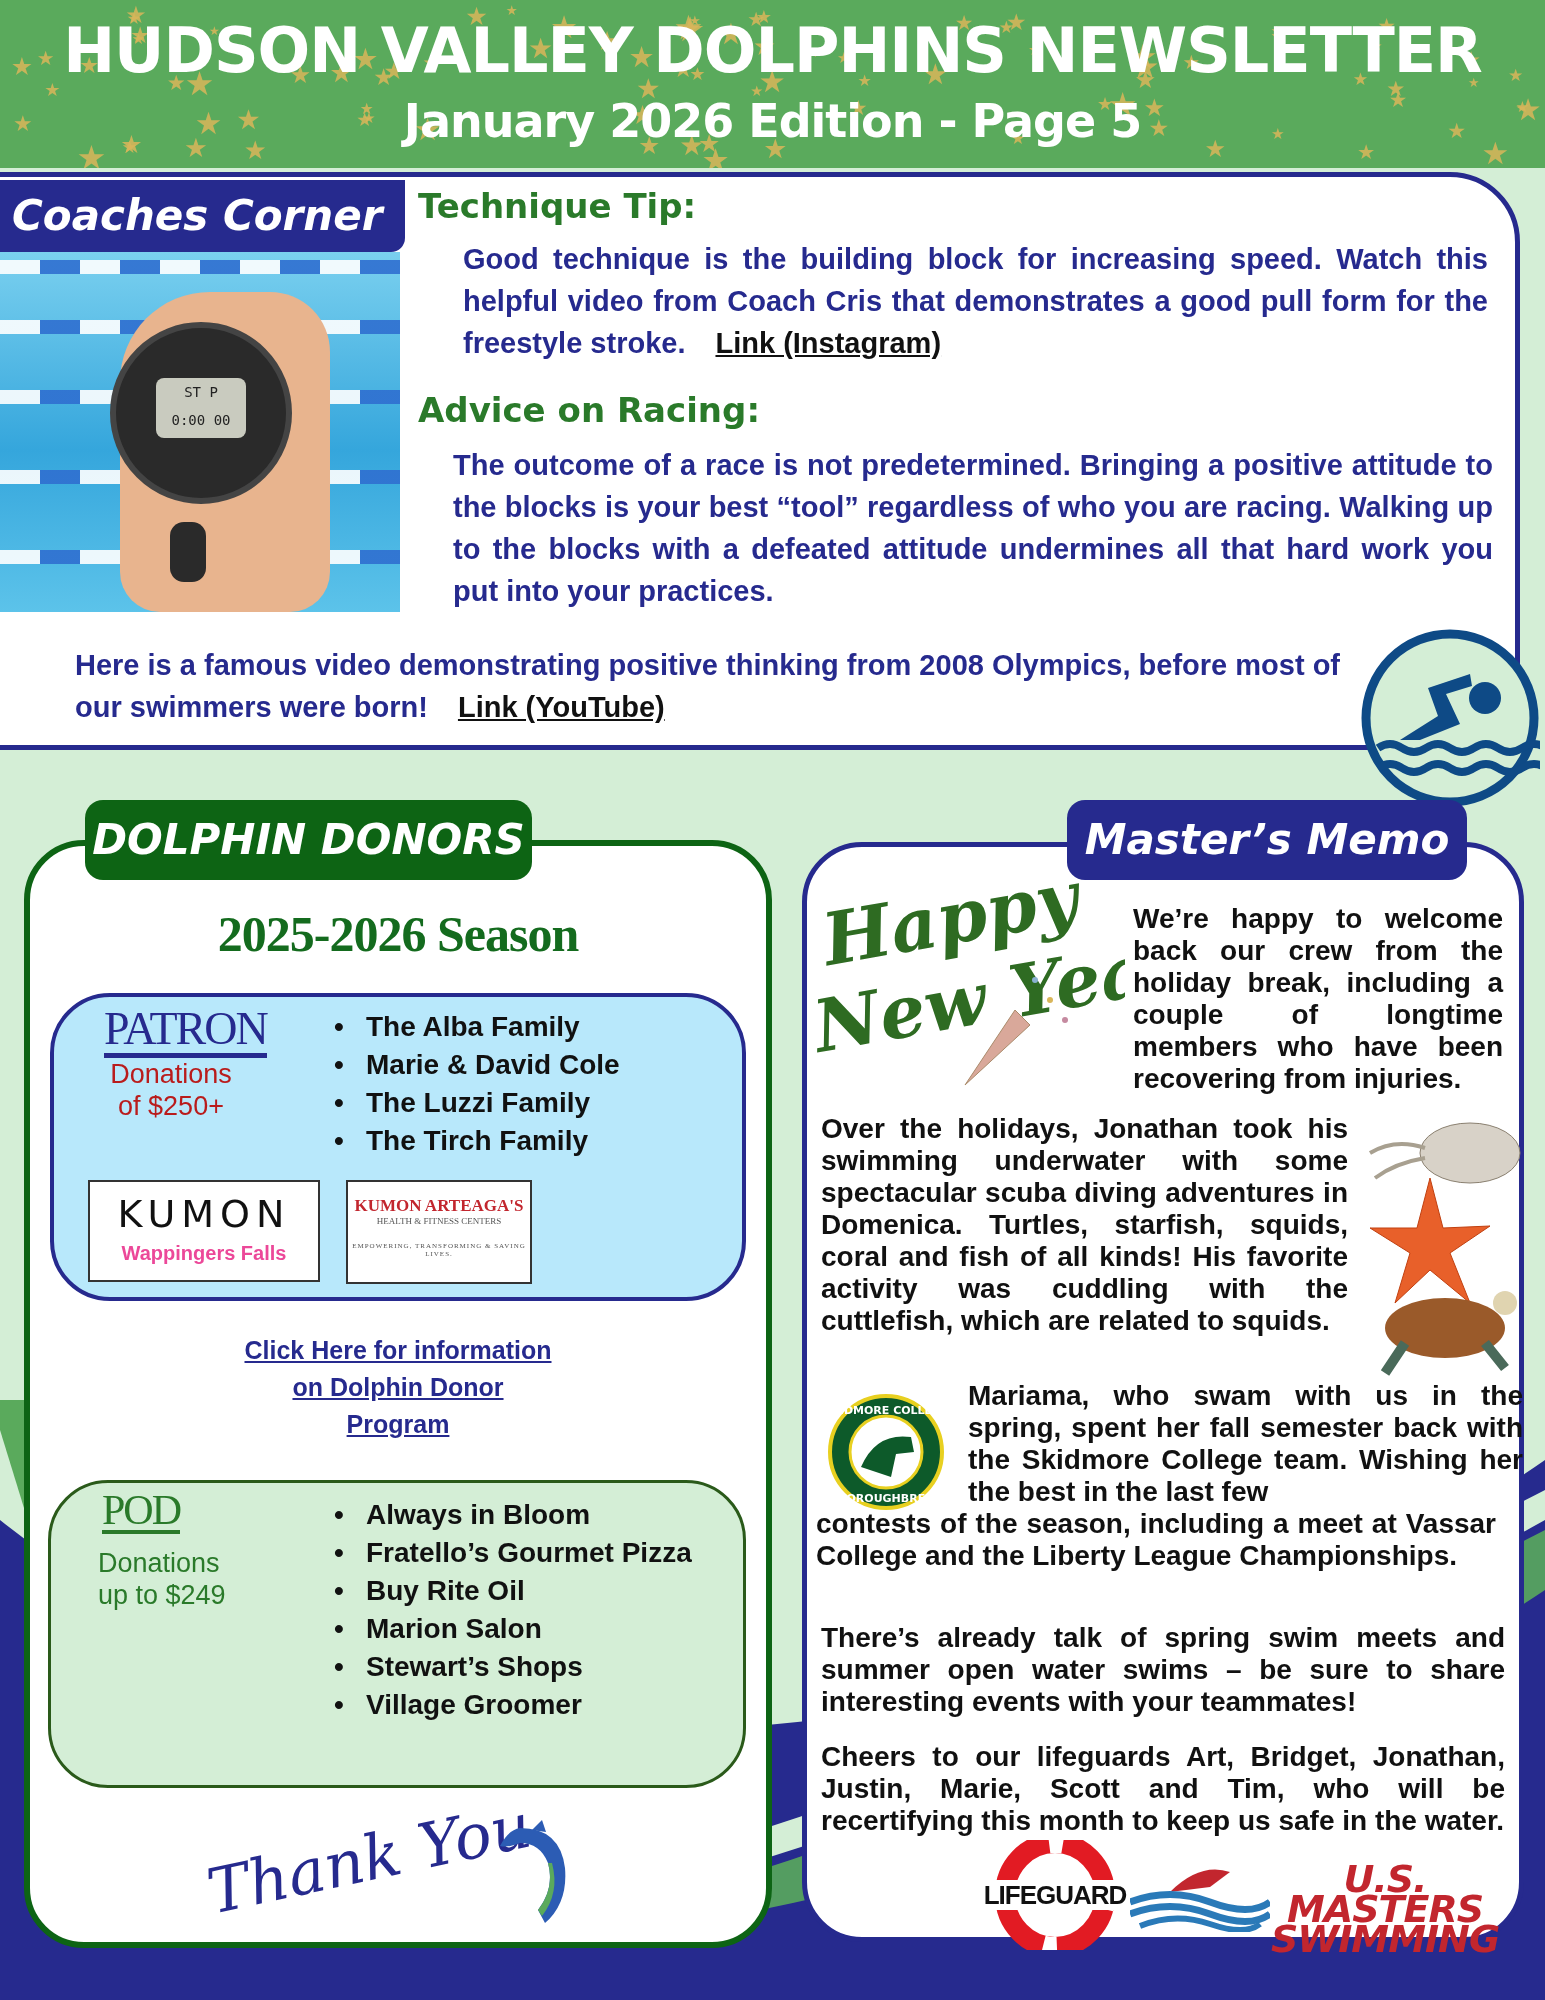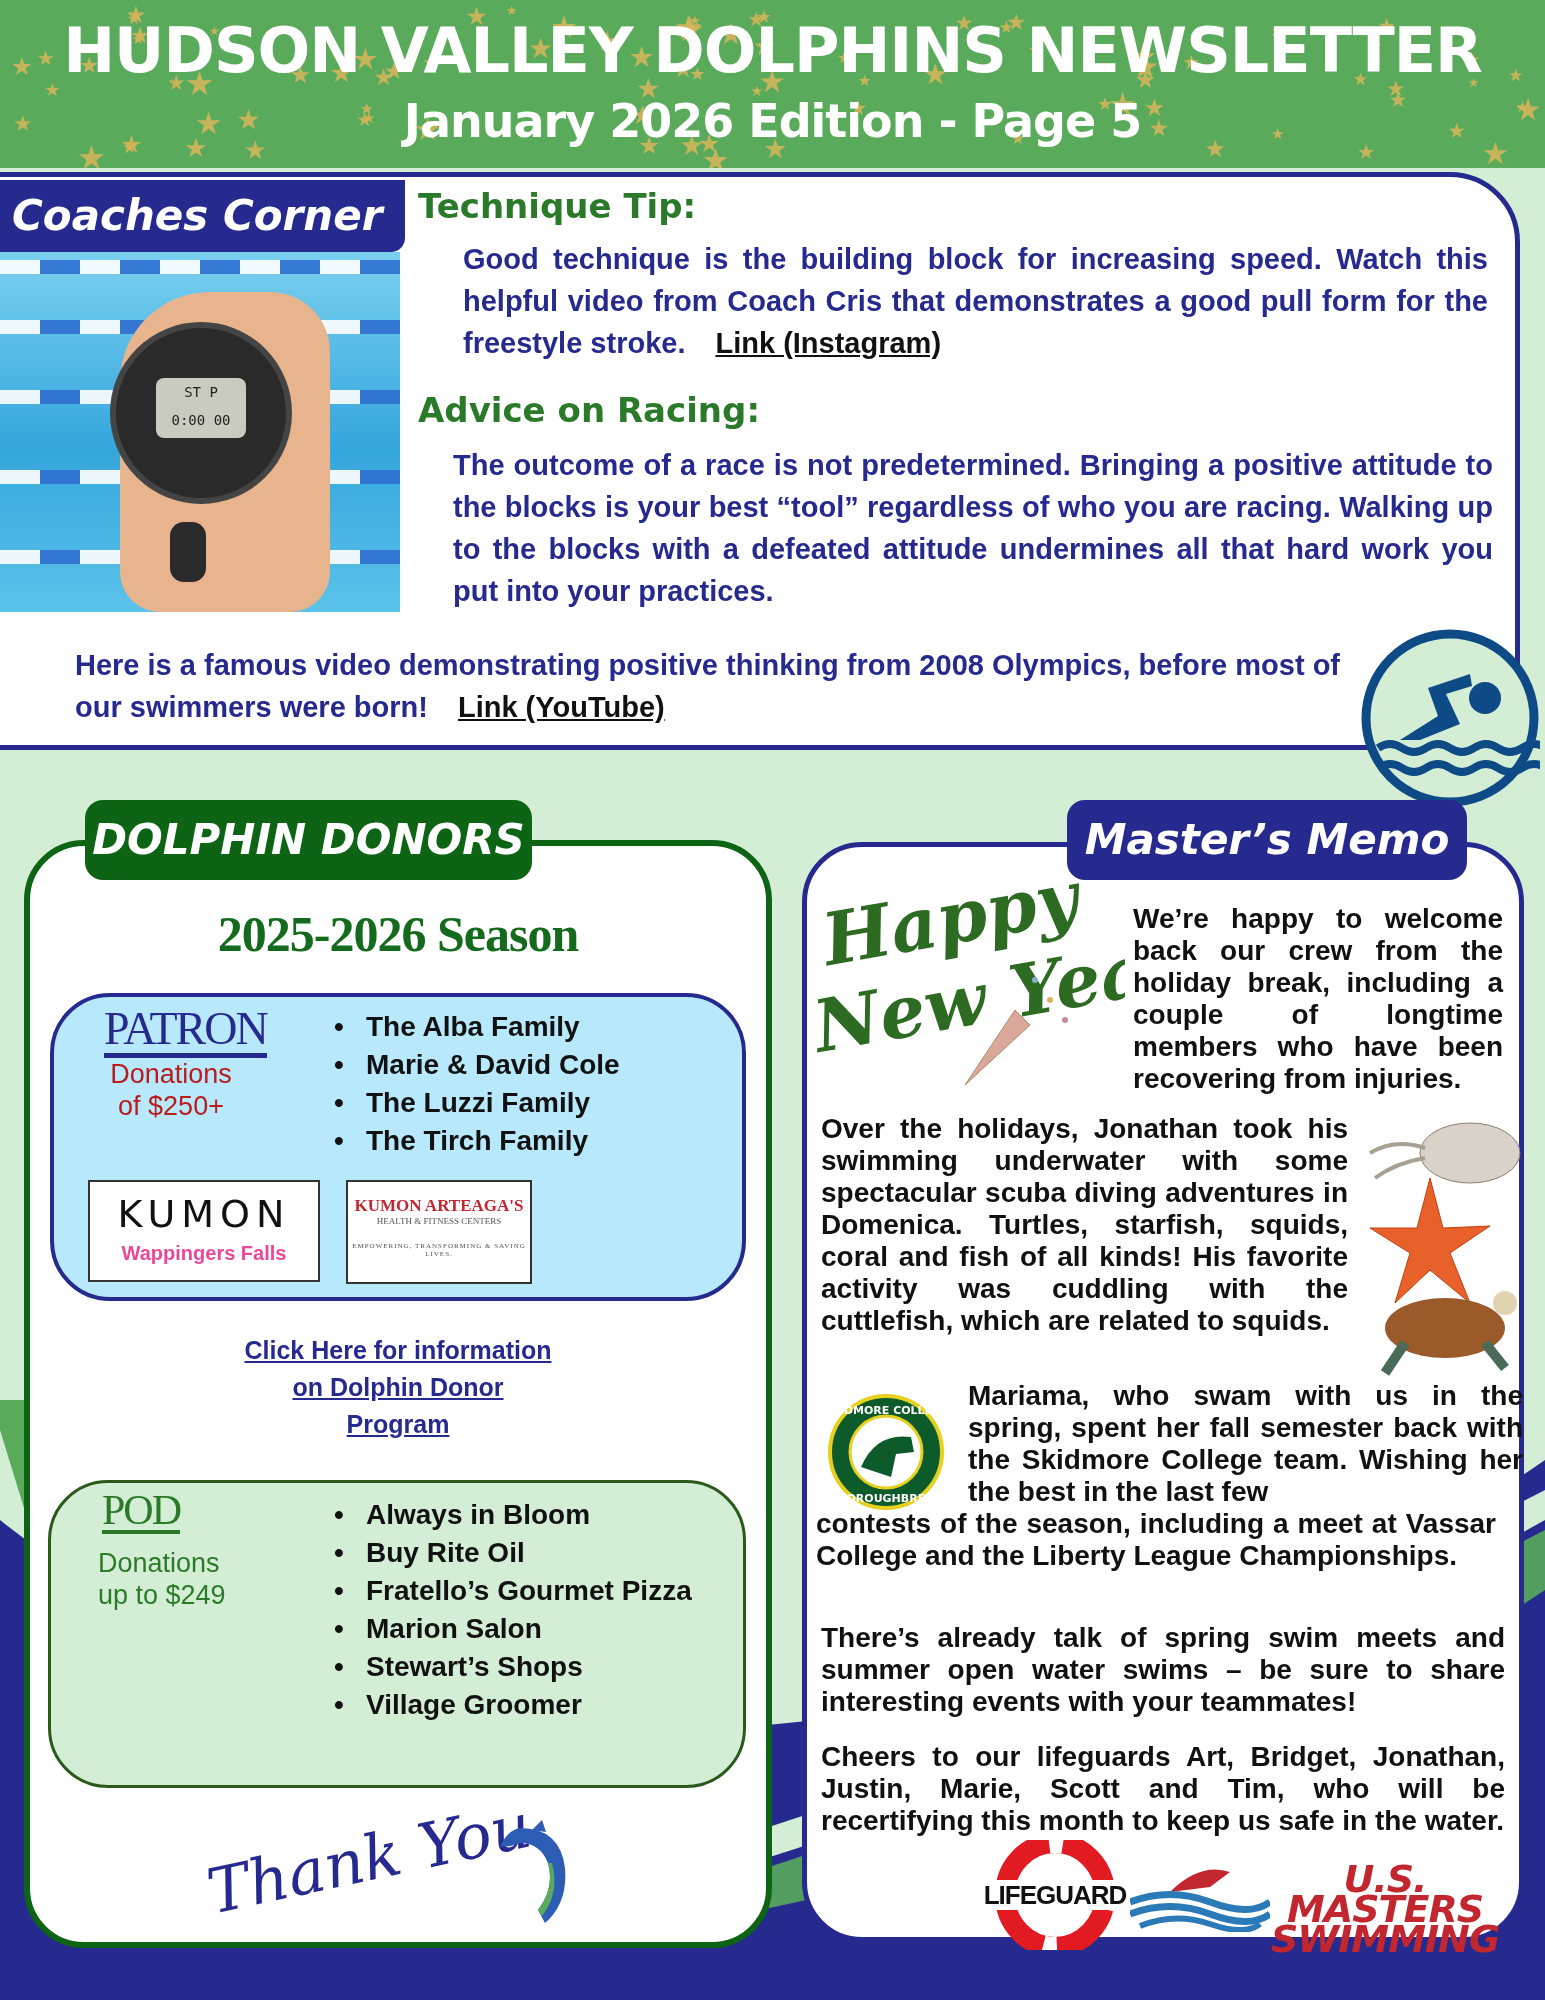--- a/index.html
+++ b/index.html
@@ -248,22 +248,22 @@
 
 <div id="donor-link" class="abs">
     <div style="width:320px;margin:0 auto;">Click Here for information on Dolphin Donor Program</div>
   </div>
 
 <div id="pod-box" class="abs"></div>
 <div id="pod-title" class="abs">POD</div>
 <div id="pod-sub" class="abs" style="width:150px">Donations up to $249</div>
 <ul id="pod-list" class="abs donor-list">
   <li>Always in Bloom</li>
+  <li>Fratello’s Gourmet Pizza</li>
   <li>Buy Rite Oil</li>
-  <li>Fratello’s Gourmet Pizza</li>
   <li>Marion Salon</li>
   <li>Stewart’s Shops</li>
   <li>Village Groomer</li>
 </ul>
 
 <div id="thank-you" class="abs">Thank You</div>
 <svg id="dolphin-icon" class="abs" viewBox="0 0 90 110">
   <path d="M30 10 Q70 10 75 50 Q78 85 55 105 L48 92 Q65 70 58 45 Q50 25 30 25 Q18 30 10 28 Q18 12 30 10 Z" fill="#2c5cb4"></path>
   <path d="M58 45 Q65 70 48 92 L52 98 Q70 75 62 45 Z" fill="#5aaa5c"></path>
   <path d="M42 12 L52 2 L56 14 Z" fill="#2c5cb4"></path>

